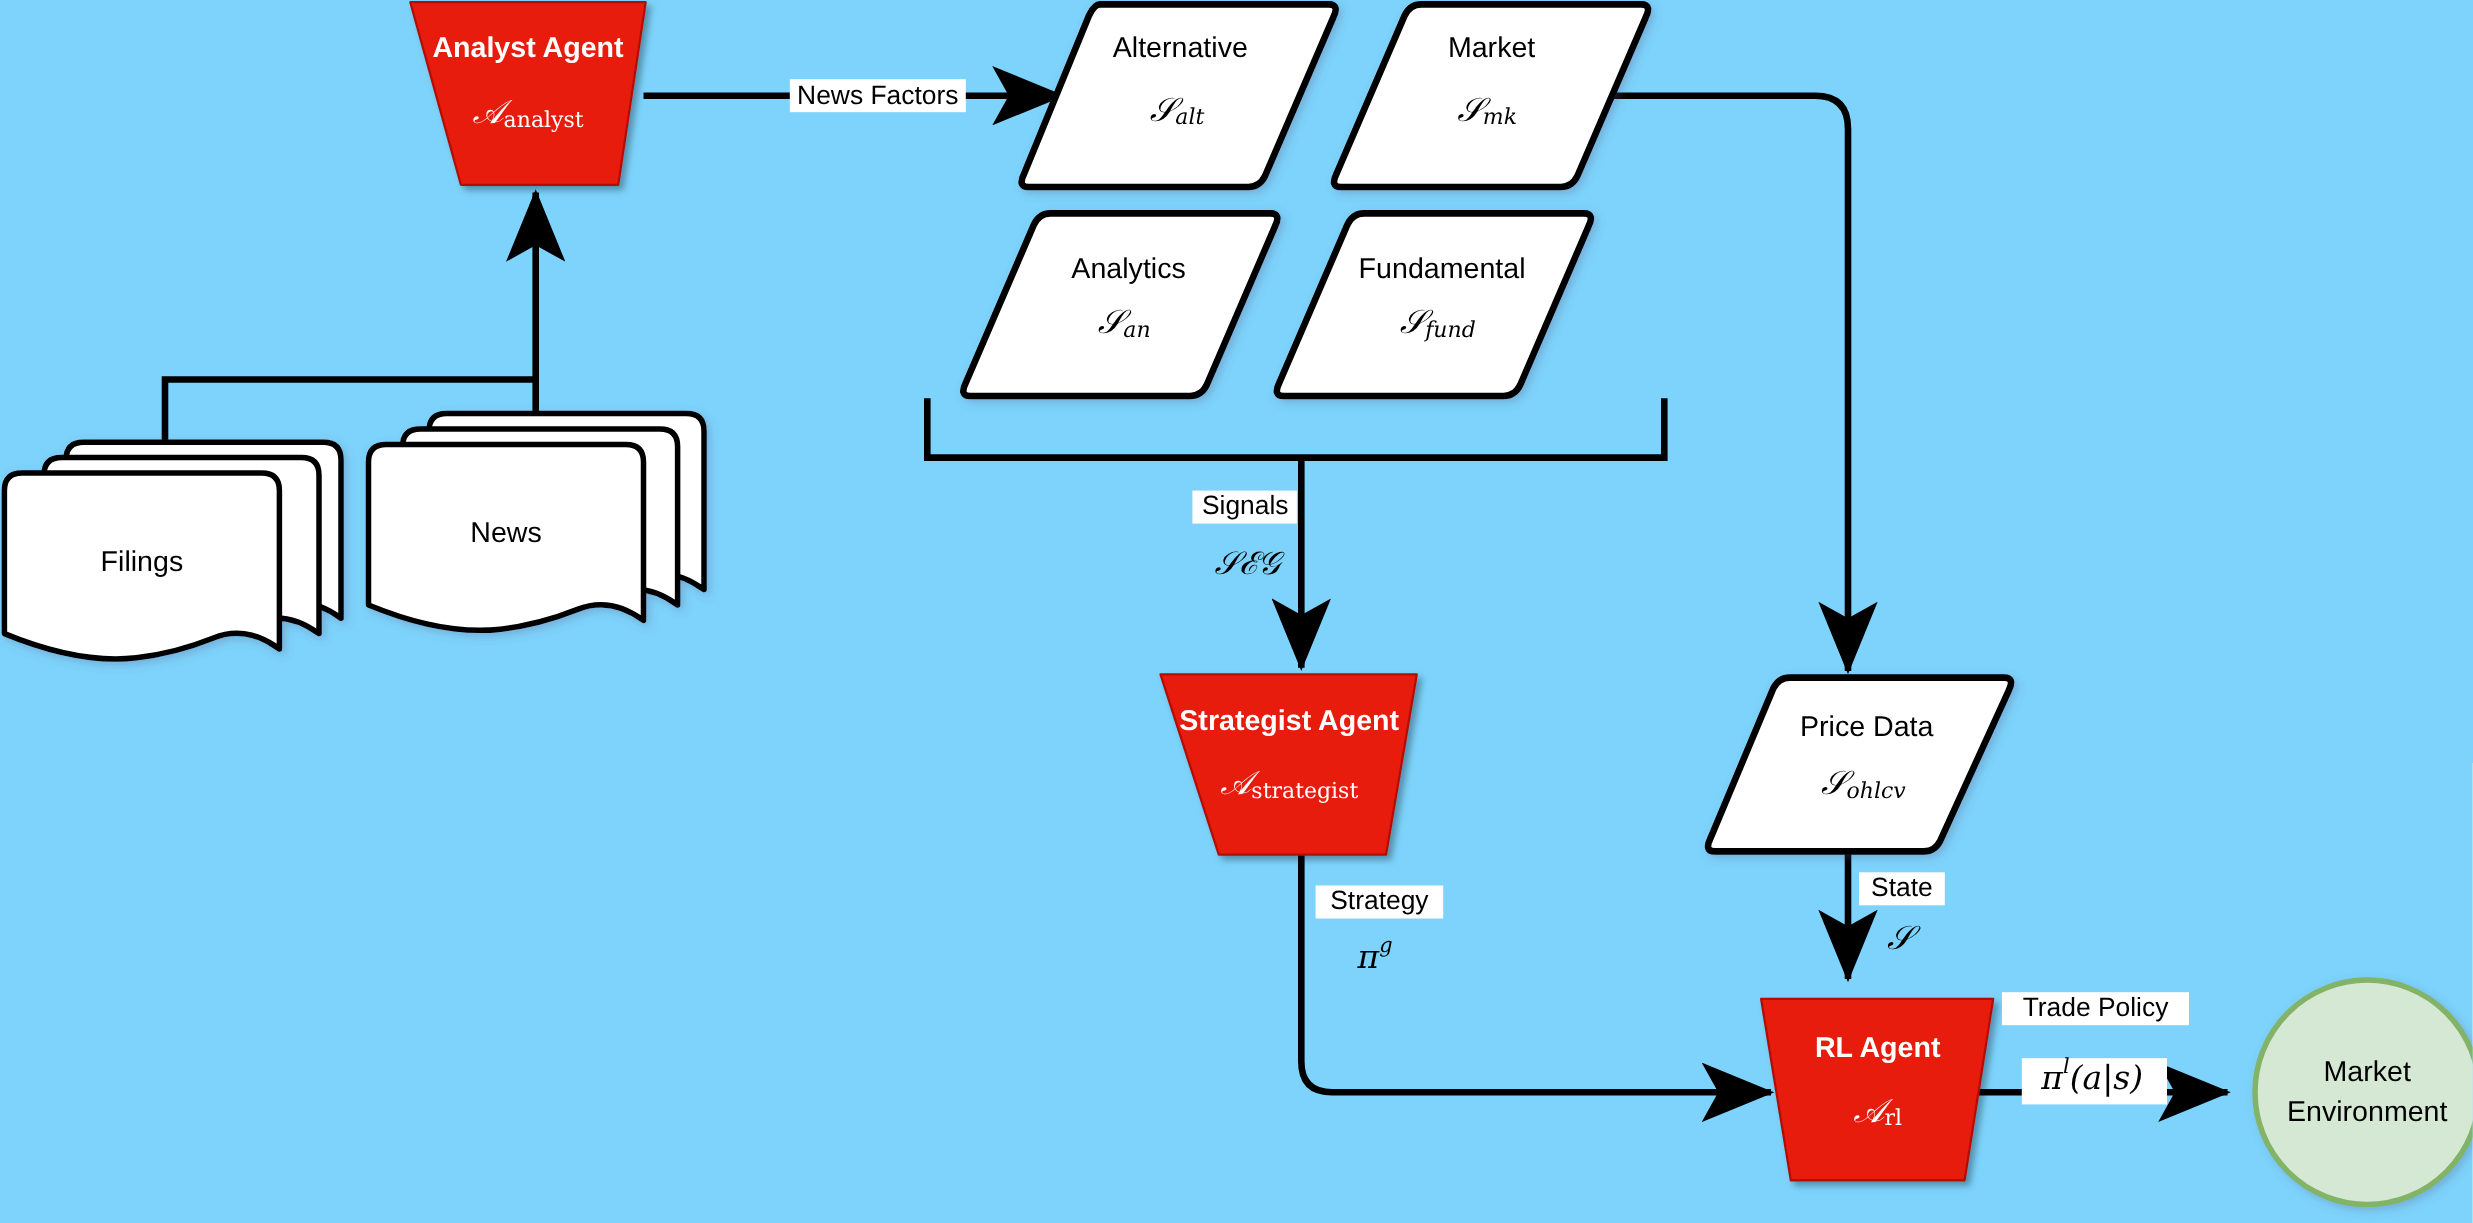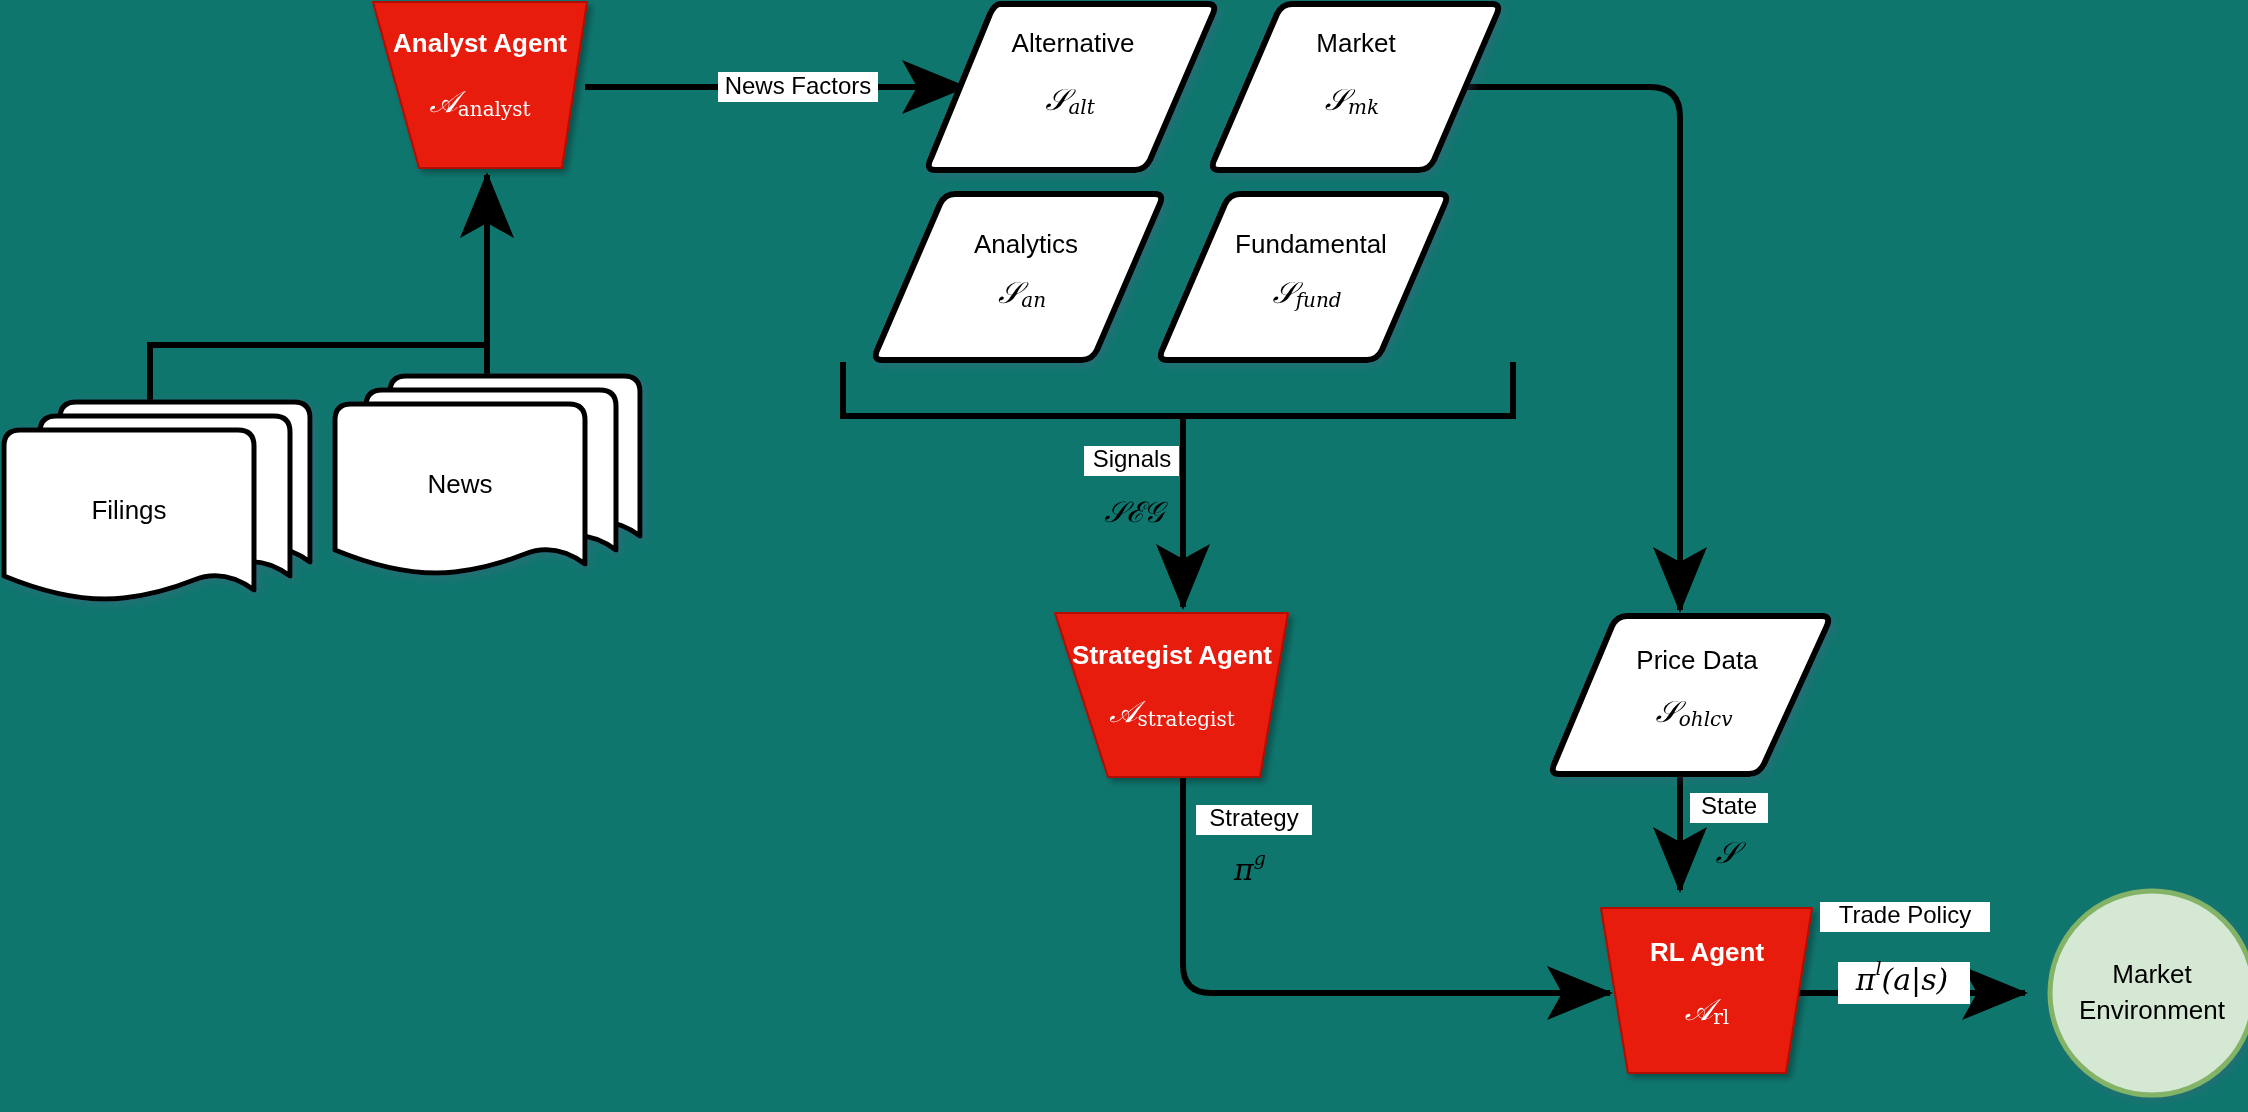--- a/index.html
+++ b/index.html
@@ -7,21 +7,21 @@
     padding: 0;
     background: #ffffff;
   }
   body {
     font-family: "Liberation Sans", sans-serif;
   }
   #diagram-root {
     position: relative;
     width: 2248px;
     height: 1112px;
-    background: #0f766e;
+    background: #7dd3fc;
     overflow: hidden;
   }
   svg.canvas {
     display: block;
     width: 2248px;
     height: 1112px;
   }
   .shape-stroke {
     stroke: #000000;
     stroke-width: 6;

